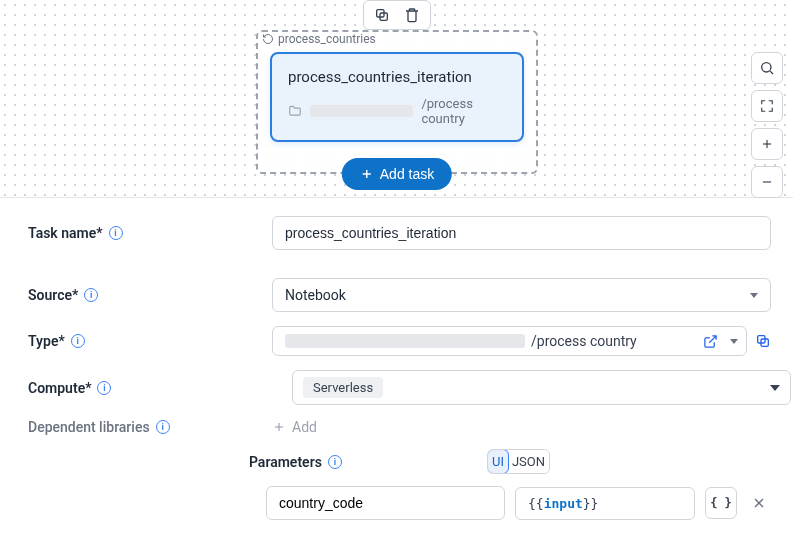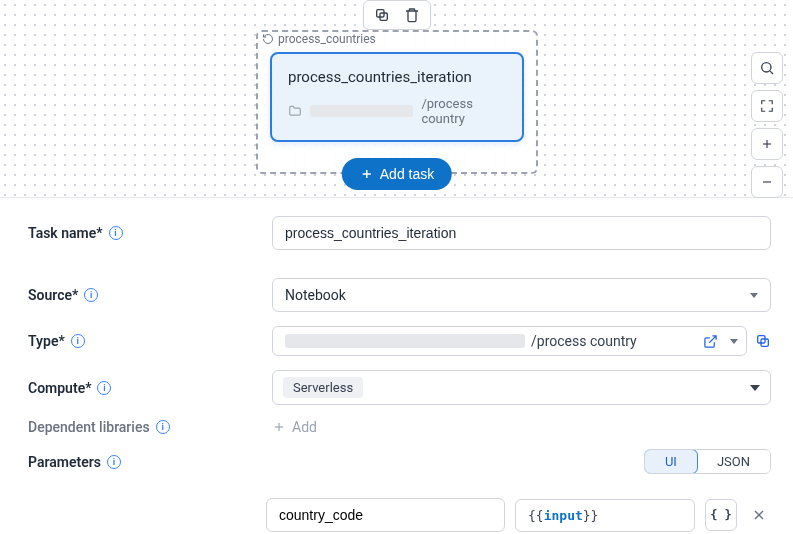--- a/index.html
+++ b/index.html
@@ -165,20 +165,21 @@
     }
     .path-input .redacted { width: 240px; height: 14px; }
     .compute-input {
       width: 100%;
       border: 1px solid #d1d5db;
       border-radius: 6px;
       padding: 6px 10px;
       display: flex;
       align-items: center;
       justify-content: space-between;
+      margin-left: 20px;
     }
     .chip {
       background: #eef0f3;
       border-radius: 4px;
       padding: 3px 10px;
       font-size: 13px;
       color: #374151;
     }
     .add-link {
       color: #9ca3af;
@@ -207,31 +208,31 @@
       border-top: 5px solid #6b7280;
     }
     .chevron-down.bold {
       border-left: 5px solid transparent;
       border-right: 5px solid transparent;
       border-top: 6px solid #374151;
     }
     .params-header {
       display: flex;
       align-items: center;
-      justify-content: space-between;
-      margin-bottom: 24px;
+      justify-content: center;
+      margin-bottom: 12px;
     }
     .toggle-group {
       display: flex;
       border: 1px solid #d1d5db;
       border-radius: 6px;
       overflow: hidden;
     }
     .toggle-option {
-      padding: 4px 20px;
+      padding: 4px 4px;
       font-size: 13px;
       cursor: pointer;
       background: #fff;
       color: #374151;
     }
     .toggle-option.active {
       background: #e8f0fb;
       color: #1d63c6;
       border: 1px solid #3b82f6;
       margin: -1px;

